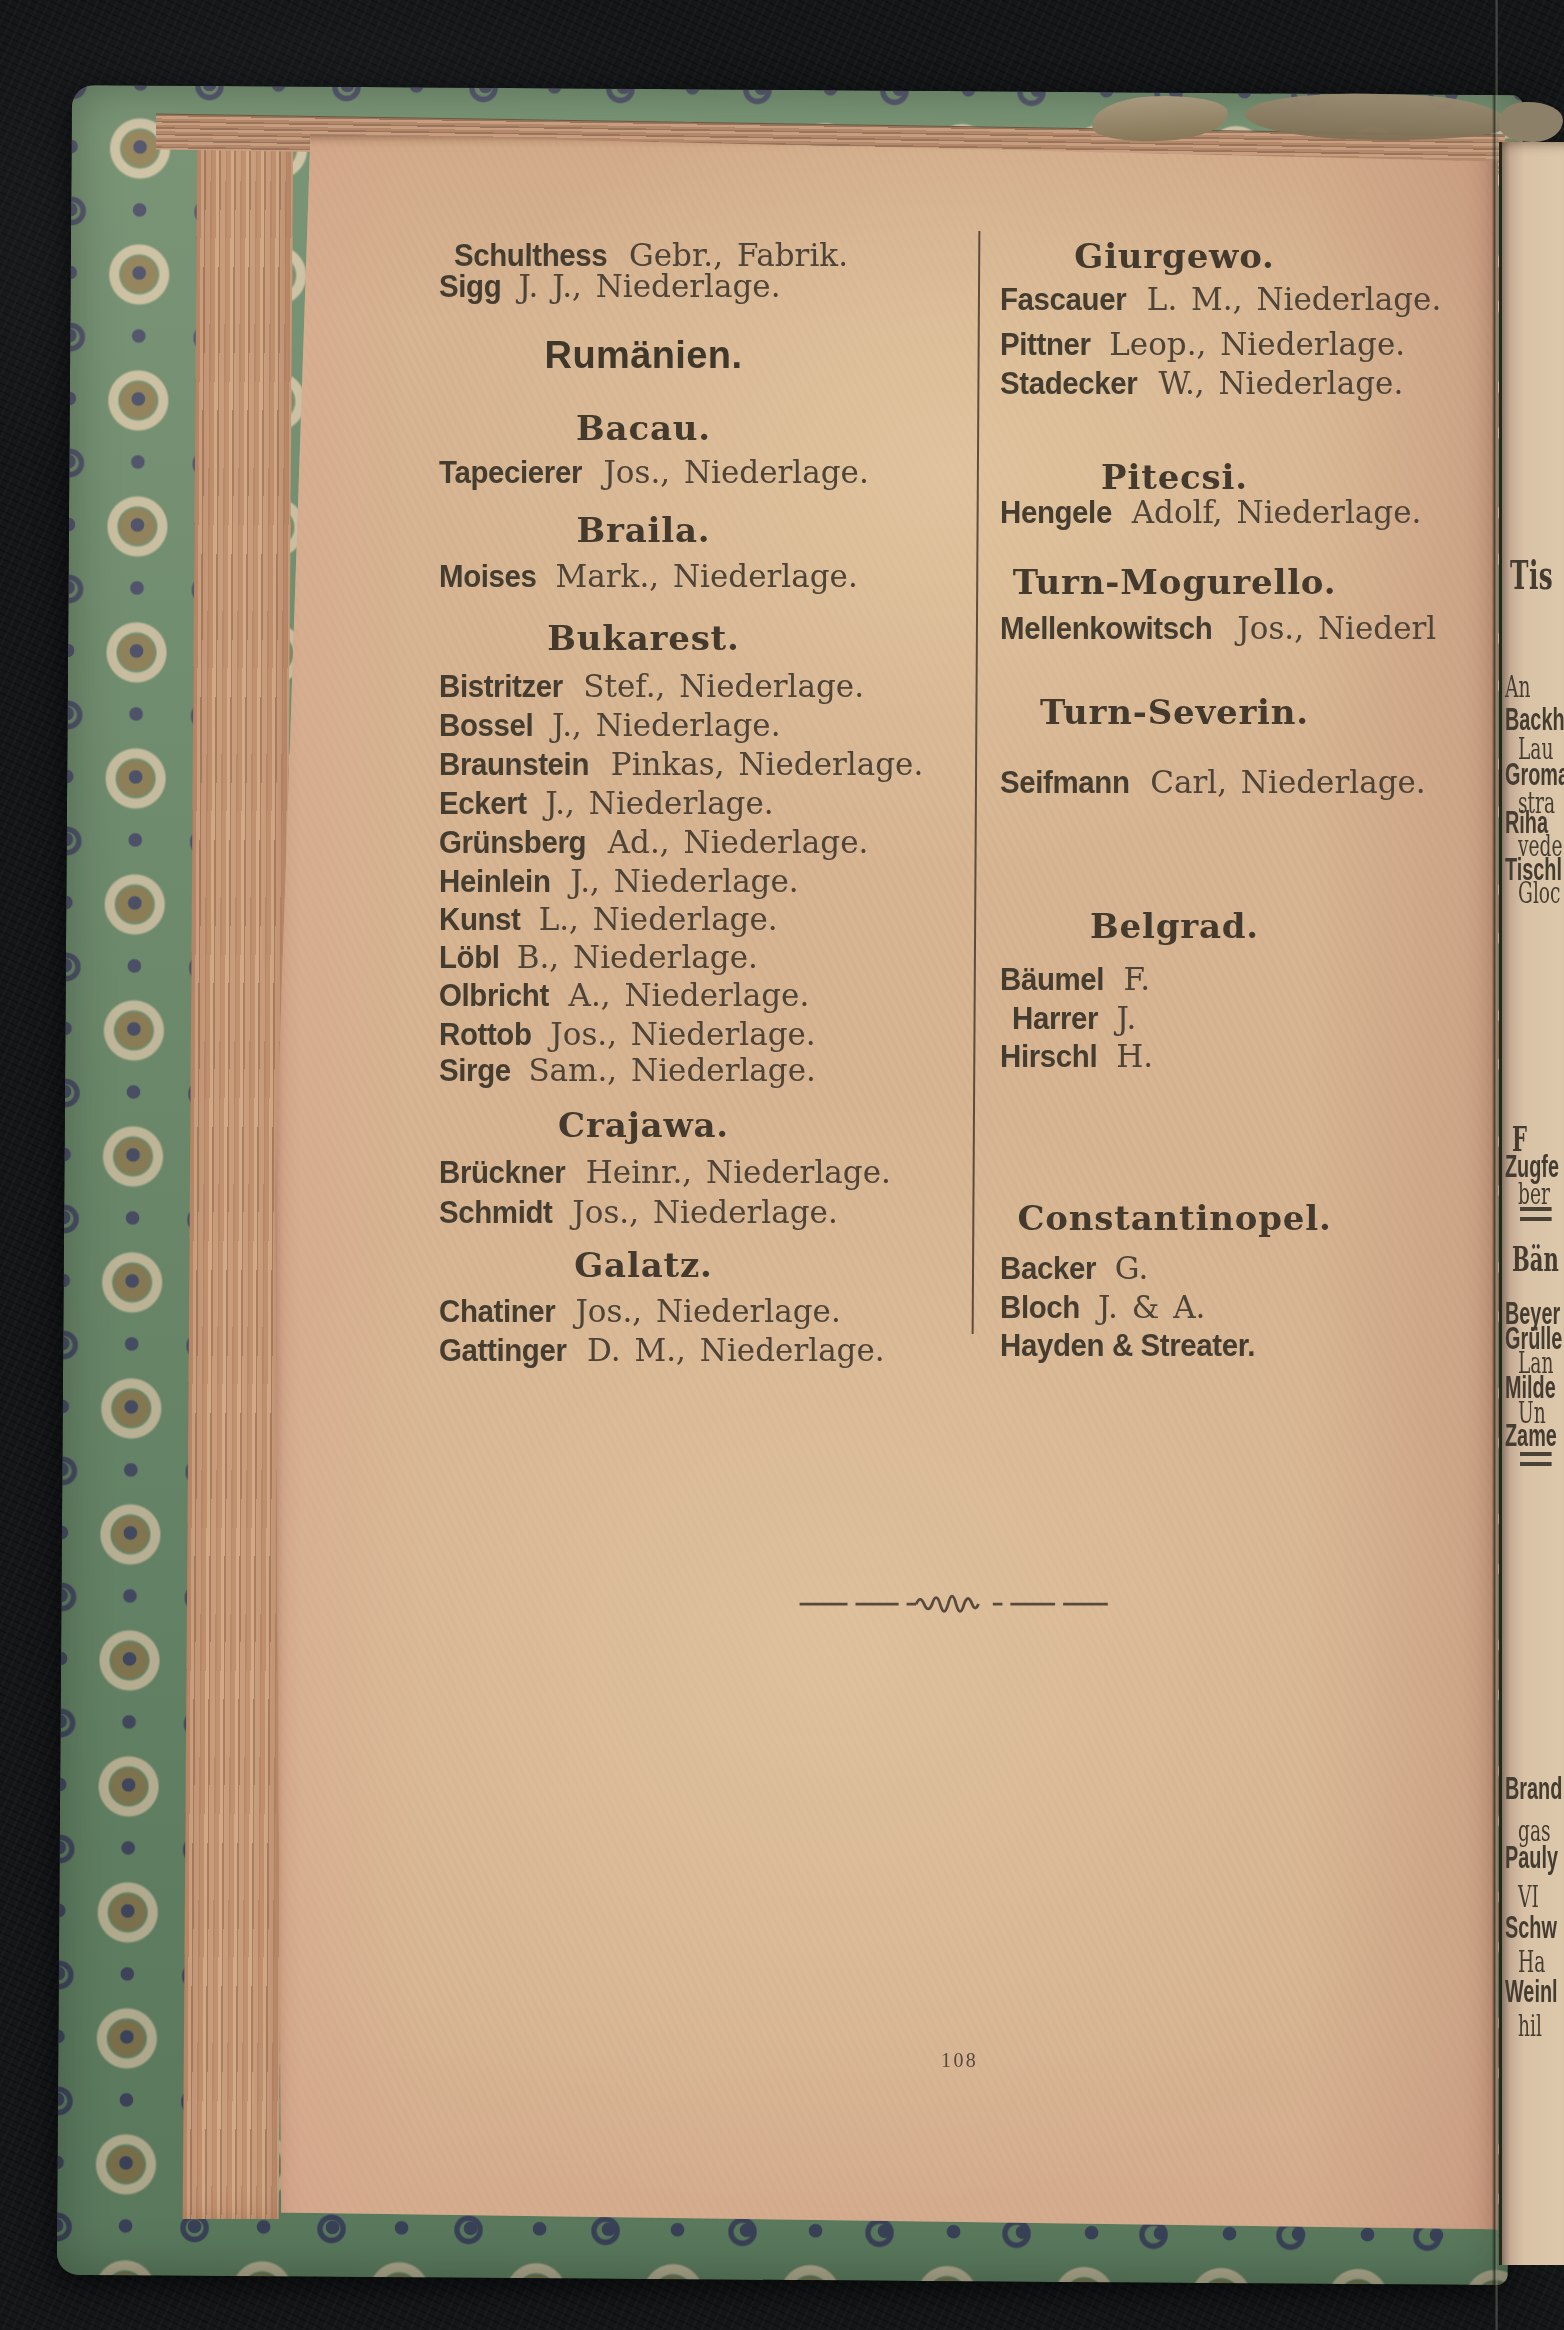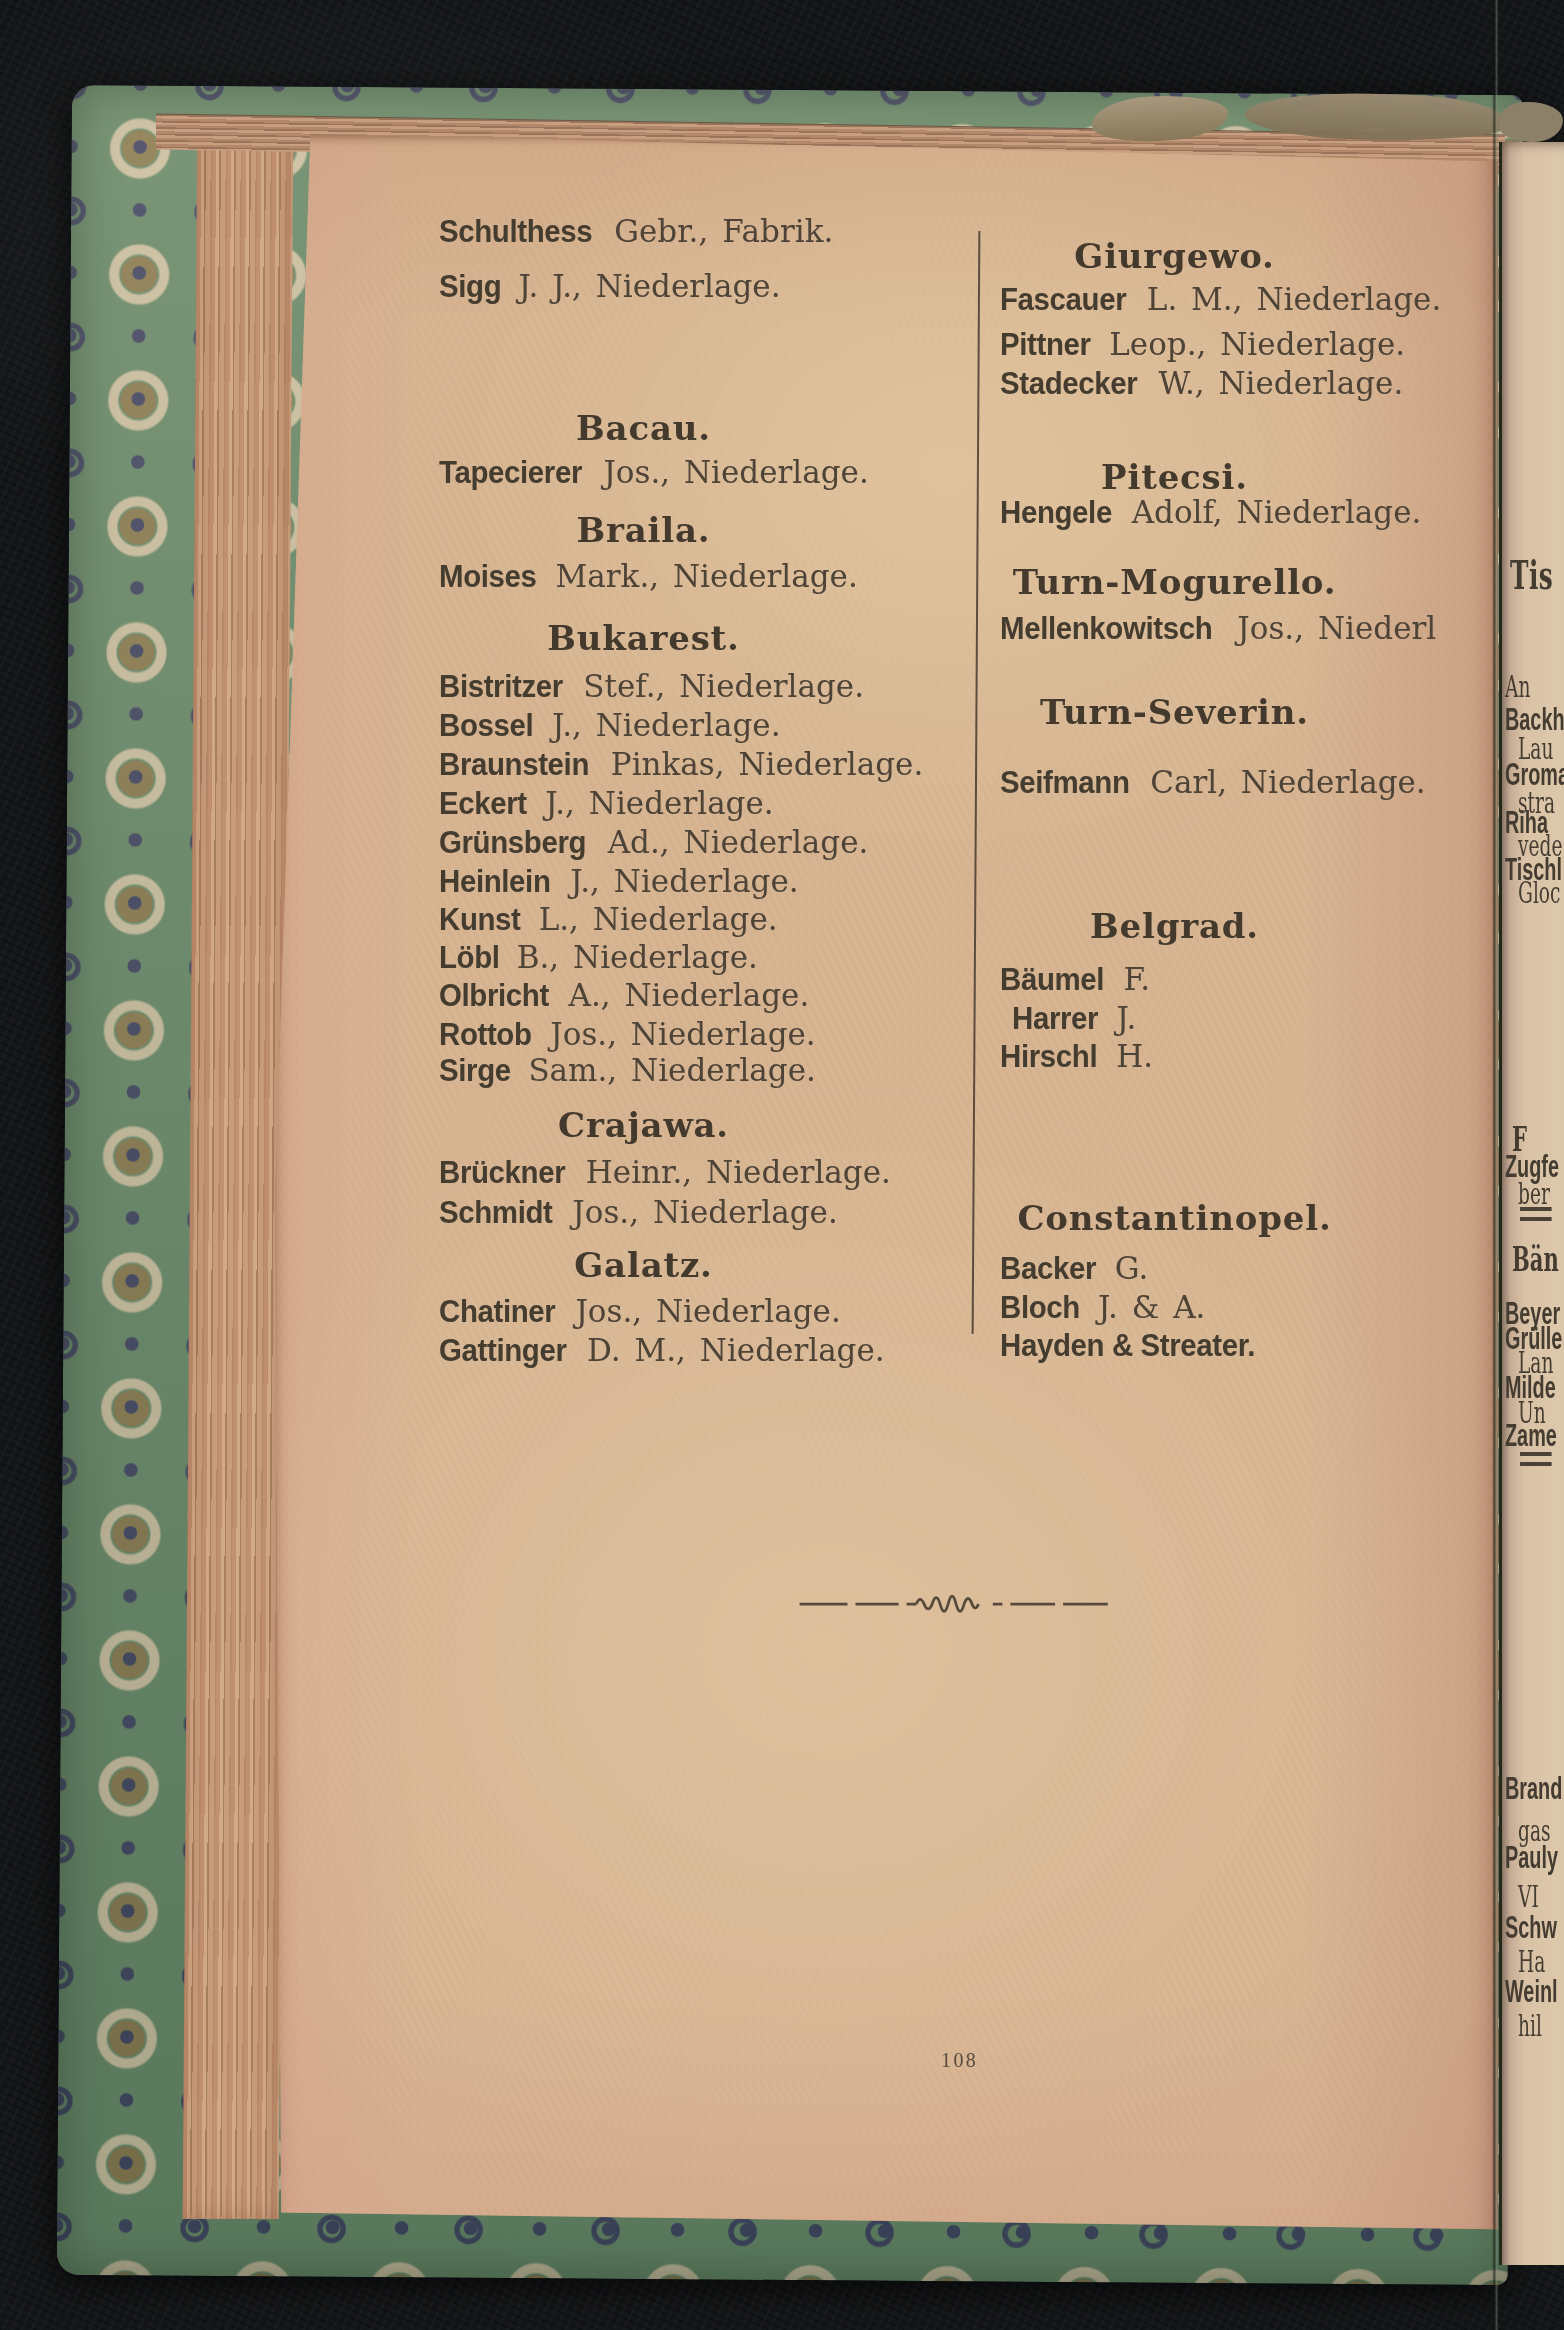--- a/index.html
+++ b/index.html
@@ -126,24 +126,25 @@
   <div class="stack-left"></div>
   <div class="stack-top"></div>
 
   <div class="tatter t1"></div>
   <div class="tatter t2"></div>
 
   <div class="page">
 
     <div class="col col-left">
 
-        <div class="line entry" style="top: 80px;"><span class="b">Schulthess</span><span class="r"> Gebr., Fabrik.</span></div>
+        <div class="line entry" style="top: 104px; text-align: right;"><span class="b">Schulthess</span><span class="r"> Gebr., Fabrik.</span></div>
 
         <div class="line entry" style="top: 135px;"><span class="b">Sigg</span><span class="r"> J. J., Niederlage.</span></div>
 
+        <div class="line country" style="top: 200px;"><span class="b">Rumänien.</span><span class="r"></span></div>
 
         <div class="line city" style="top: 275px;"><span class="b">Bacau.</span><span class="r"></span></div>
 
         <div class="line entry" style="top: 321px;"><span class="b">Tapecierer</span><span class="r"> Jos., Niederlage.</span></div>
 
         <div class="line city" style="top: 377px;"><span class="b">Braila.</span><span class="r"></span></div>
 
         <div class="line entry" style="top: 425px;"><span class="b">Moises</span><span class="r"> Mark., Niederlage.</span></div>
 
         <div class="line city" style="top: 485px;"><span class="b">Bukarest.</span><span class="r"></span></div>

